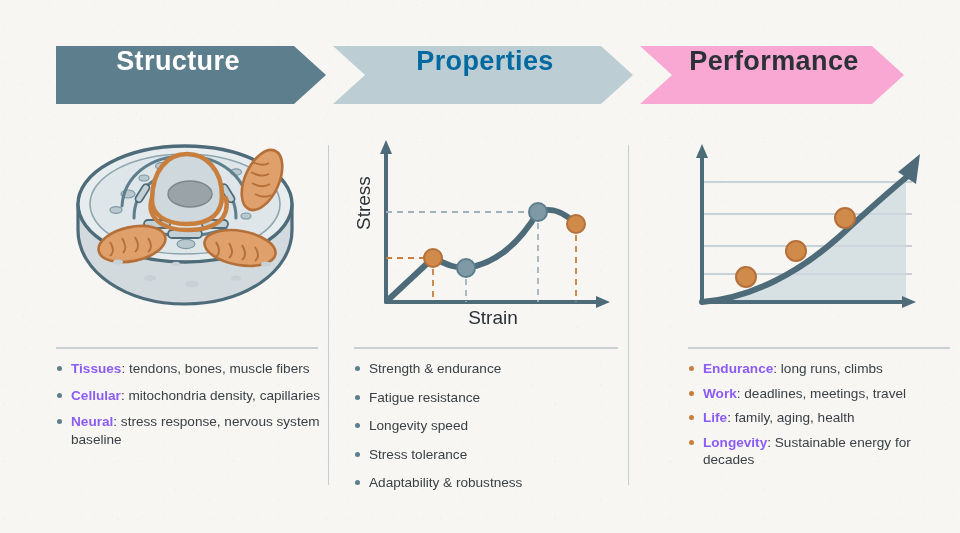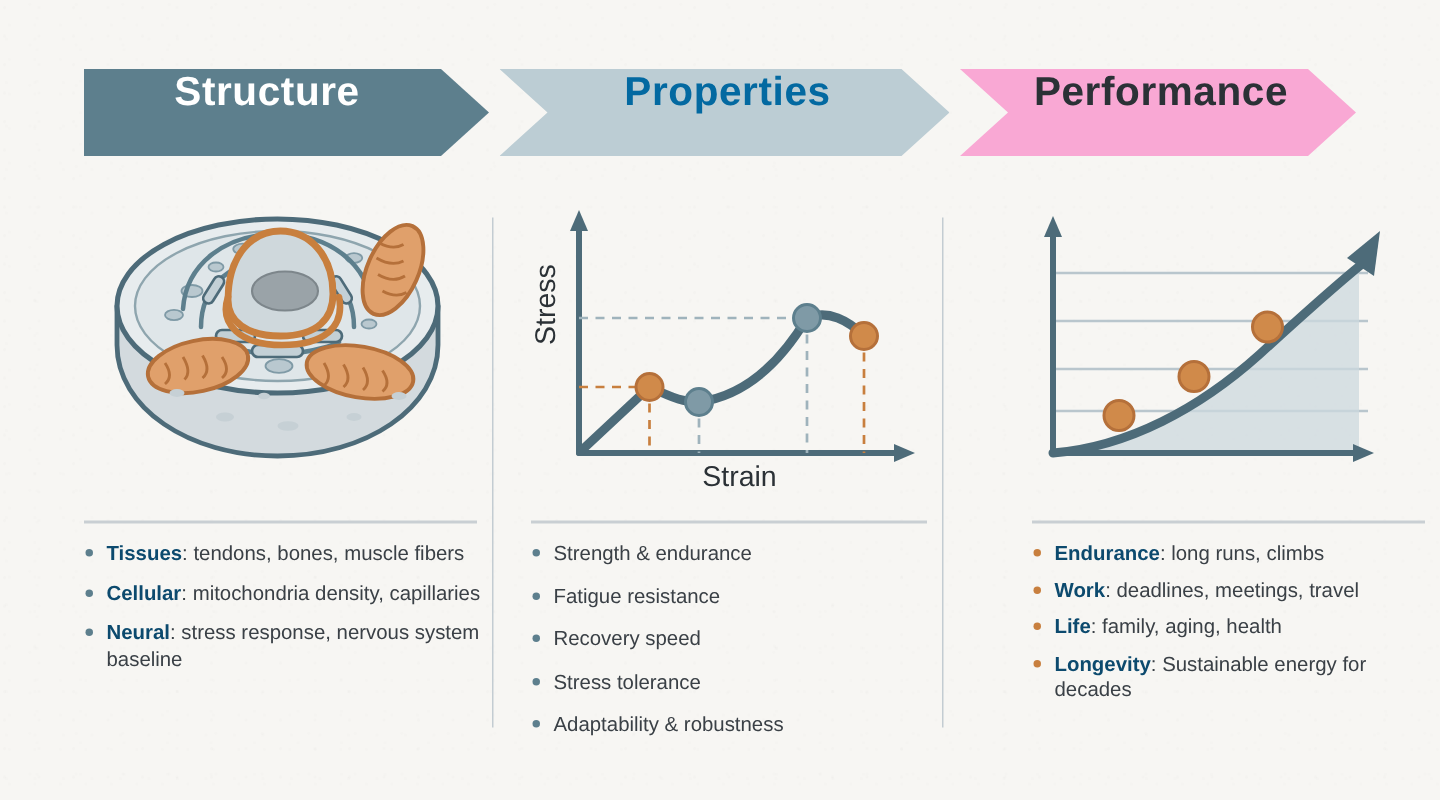--- a/index.html
+++ b/index.html
@@ -108,21 +108,21 @@
   }
   .bullets li::before {
     content: "";
     position: absolute;
     left: 1px; top: 6px;
     width: 5px; height: 5px;
     border-radius: 50%;
     background: #5d7f8d;
   }
   #bullets-performance li::before { background: #c87f3e; }
-  .bullets b { font-weight: bold; color: #0c4a6e; }
+  .bullets b { font-weight: bold; color: #8b5cf6; }
   #bullets-properties li { margin-bottom: 11px; }
   #bullets-performance li { margin-bottom: 7px; }
 
   svg { display: block; overflow: visible; }
   text { font-family: "Liberation Sans", sans-serif; }
 </style>
 </head>
 <body>
 
 <div id="paper-grain"></div>
@@ -278,21 +278,21 @@
 
   <div class="hrule"></div>
   <ul class="bullets" id="bullets-properties">
     <li>
       <span>Strength &amp; endurance</span>
     </li>
     <li>
       <span>Fatigue resistance</span>
     </li>
     <li>
-      <span>Recovery speed</span>
+      <span>Longevity speed</span>
     </li>
     <li>
       <span>Stress tolerance</span>
     </li>
     <li>
       <span>Adaptability &amp; robustness</span>
     </li>
   </ul>
 </div>
 

